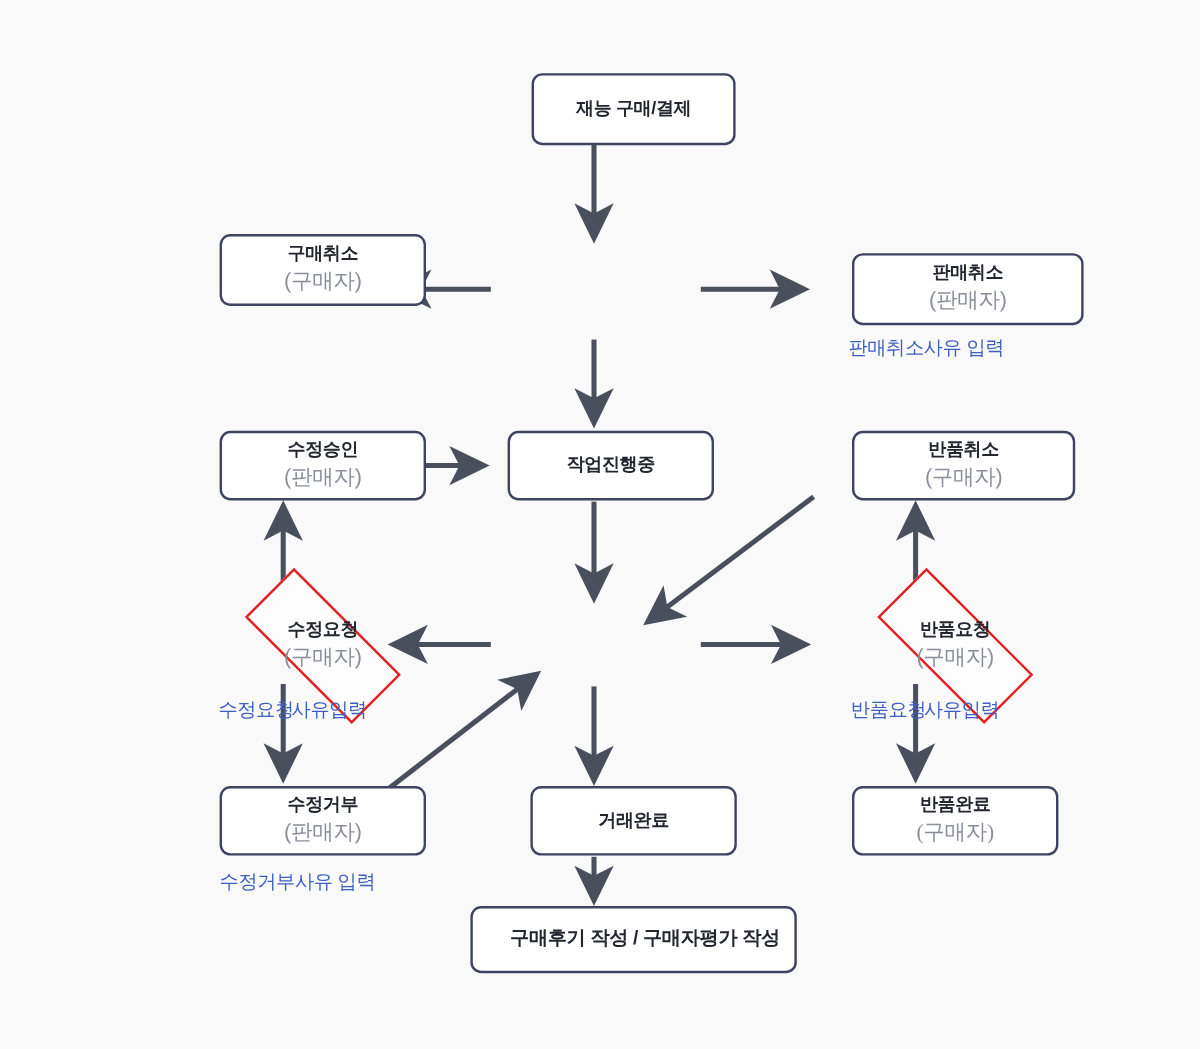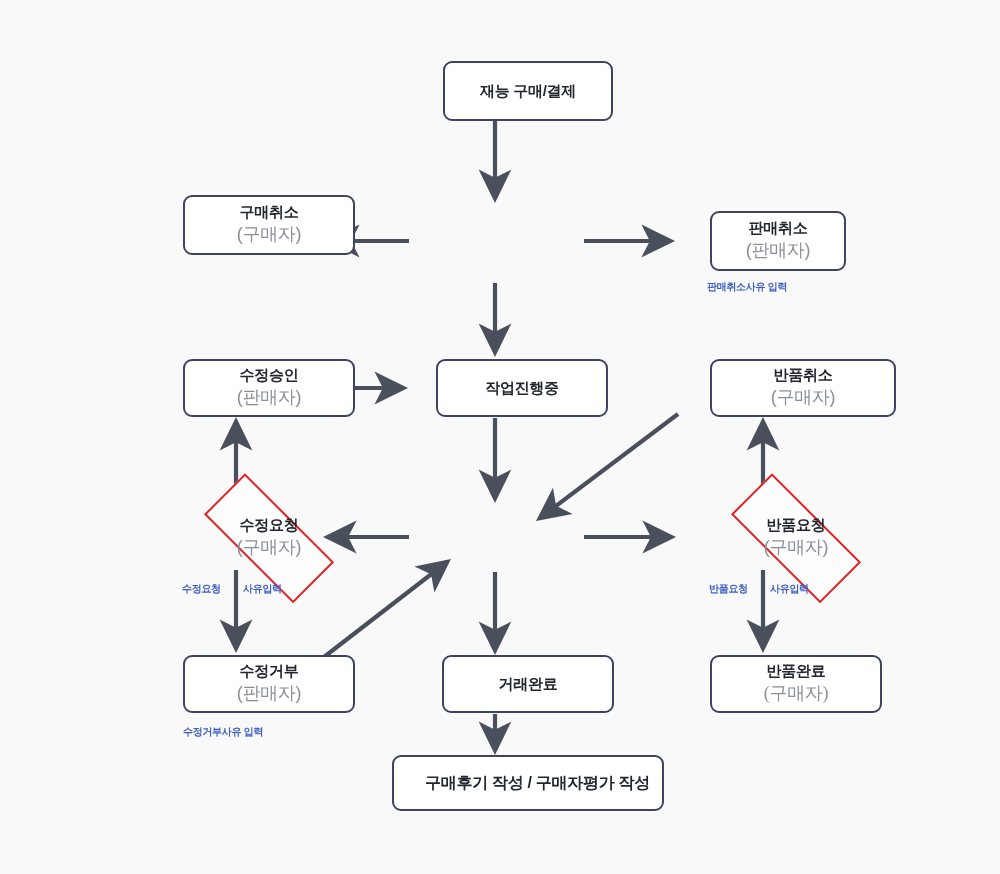--- a/index.html
+++ b/index.html
@@ -48,21 +48,21 @@
   .nsub{
     font-size:18px;font-weight:400;color:#8a8f9a;
     letter-spacing:-0.3px;line-height:1.3;margin-top:1px;
     white-space:nowrap;
   }
   .wide .ntitle{font-size:16px;}
 
   
   .note{
     position:absolute;
-    font-size:10px;font-weight:bold;color:#3d5fc4;
+    font-size:16px;font-weight:normal;color:#3d5fc4;
     letter-spacing:-0.3px;white-space:nowrap;
     z-index:6;
   }
 </style>
 </head>
 <body>
 
 <div id="stage">
 
   <svg id="edges" viewBox="0 0 1000 874">
@@ -110,32 +110,32 @@
   <div class="node box" style="left:411px;top:61px;width:170px;height:60px;">
     <div class="ntitle">재능 구매/결제</div>
   </div>
 
 
   <div class="node box" style="left:151px;top:195px;width:172px;height:60px;">
     <div class="ntitle">구매취소</div>
     <div class="nsub">(구매자)</div>
   </div>
 
-  <div class="node box" style="left:678px;top:211px;width:136px;height:60px;">
+  <div class="node box" style="left:678px;top:211px;width:193px;height:60px;">
     <div class="ntitle">판매취소</div>
     <div class="nsub">(판매자)</div>
   </div>
   <div class="note" style="left:707px;top:280px;">판매취소사유 입력</div>
 
   <div class="node box" style="left:151px;top:359px;width:172px;height:58px;">
     <div class="ntitle">수정승인</div>
     <div class="nsub">(판매자)</div>
   </div>
 
-  <div class="node box" style="left:404px;top:359px;width:172px;height:58px;">
+  <div class="node box" style="left:391px;top:359px;width:172px;height:58px;">
     <div class="ntitle">작업진행중</div>
   </div>
 
   <div class="node box" style="left:678px;top:359px;width:186px;height:58px;">
     <div class="ntitle">반품취소</div>
     <div class="nsub">(구매자)</div>
   </div>
 
   <div class="node diamond" style="left:151px;top:500px;width:172px;height:76px;">
     <div class="dshape"></div>

